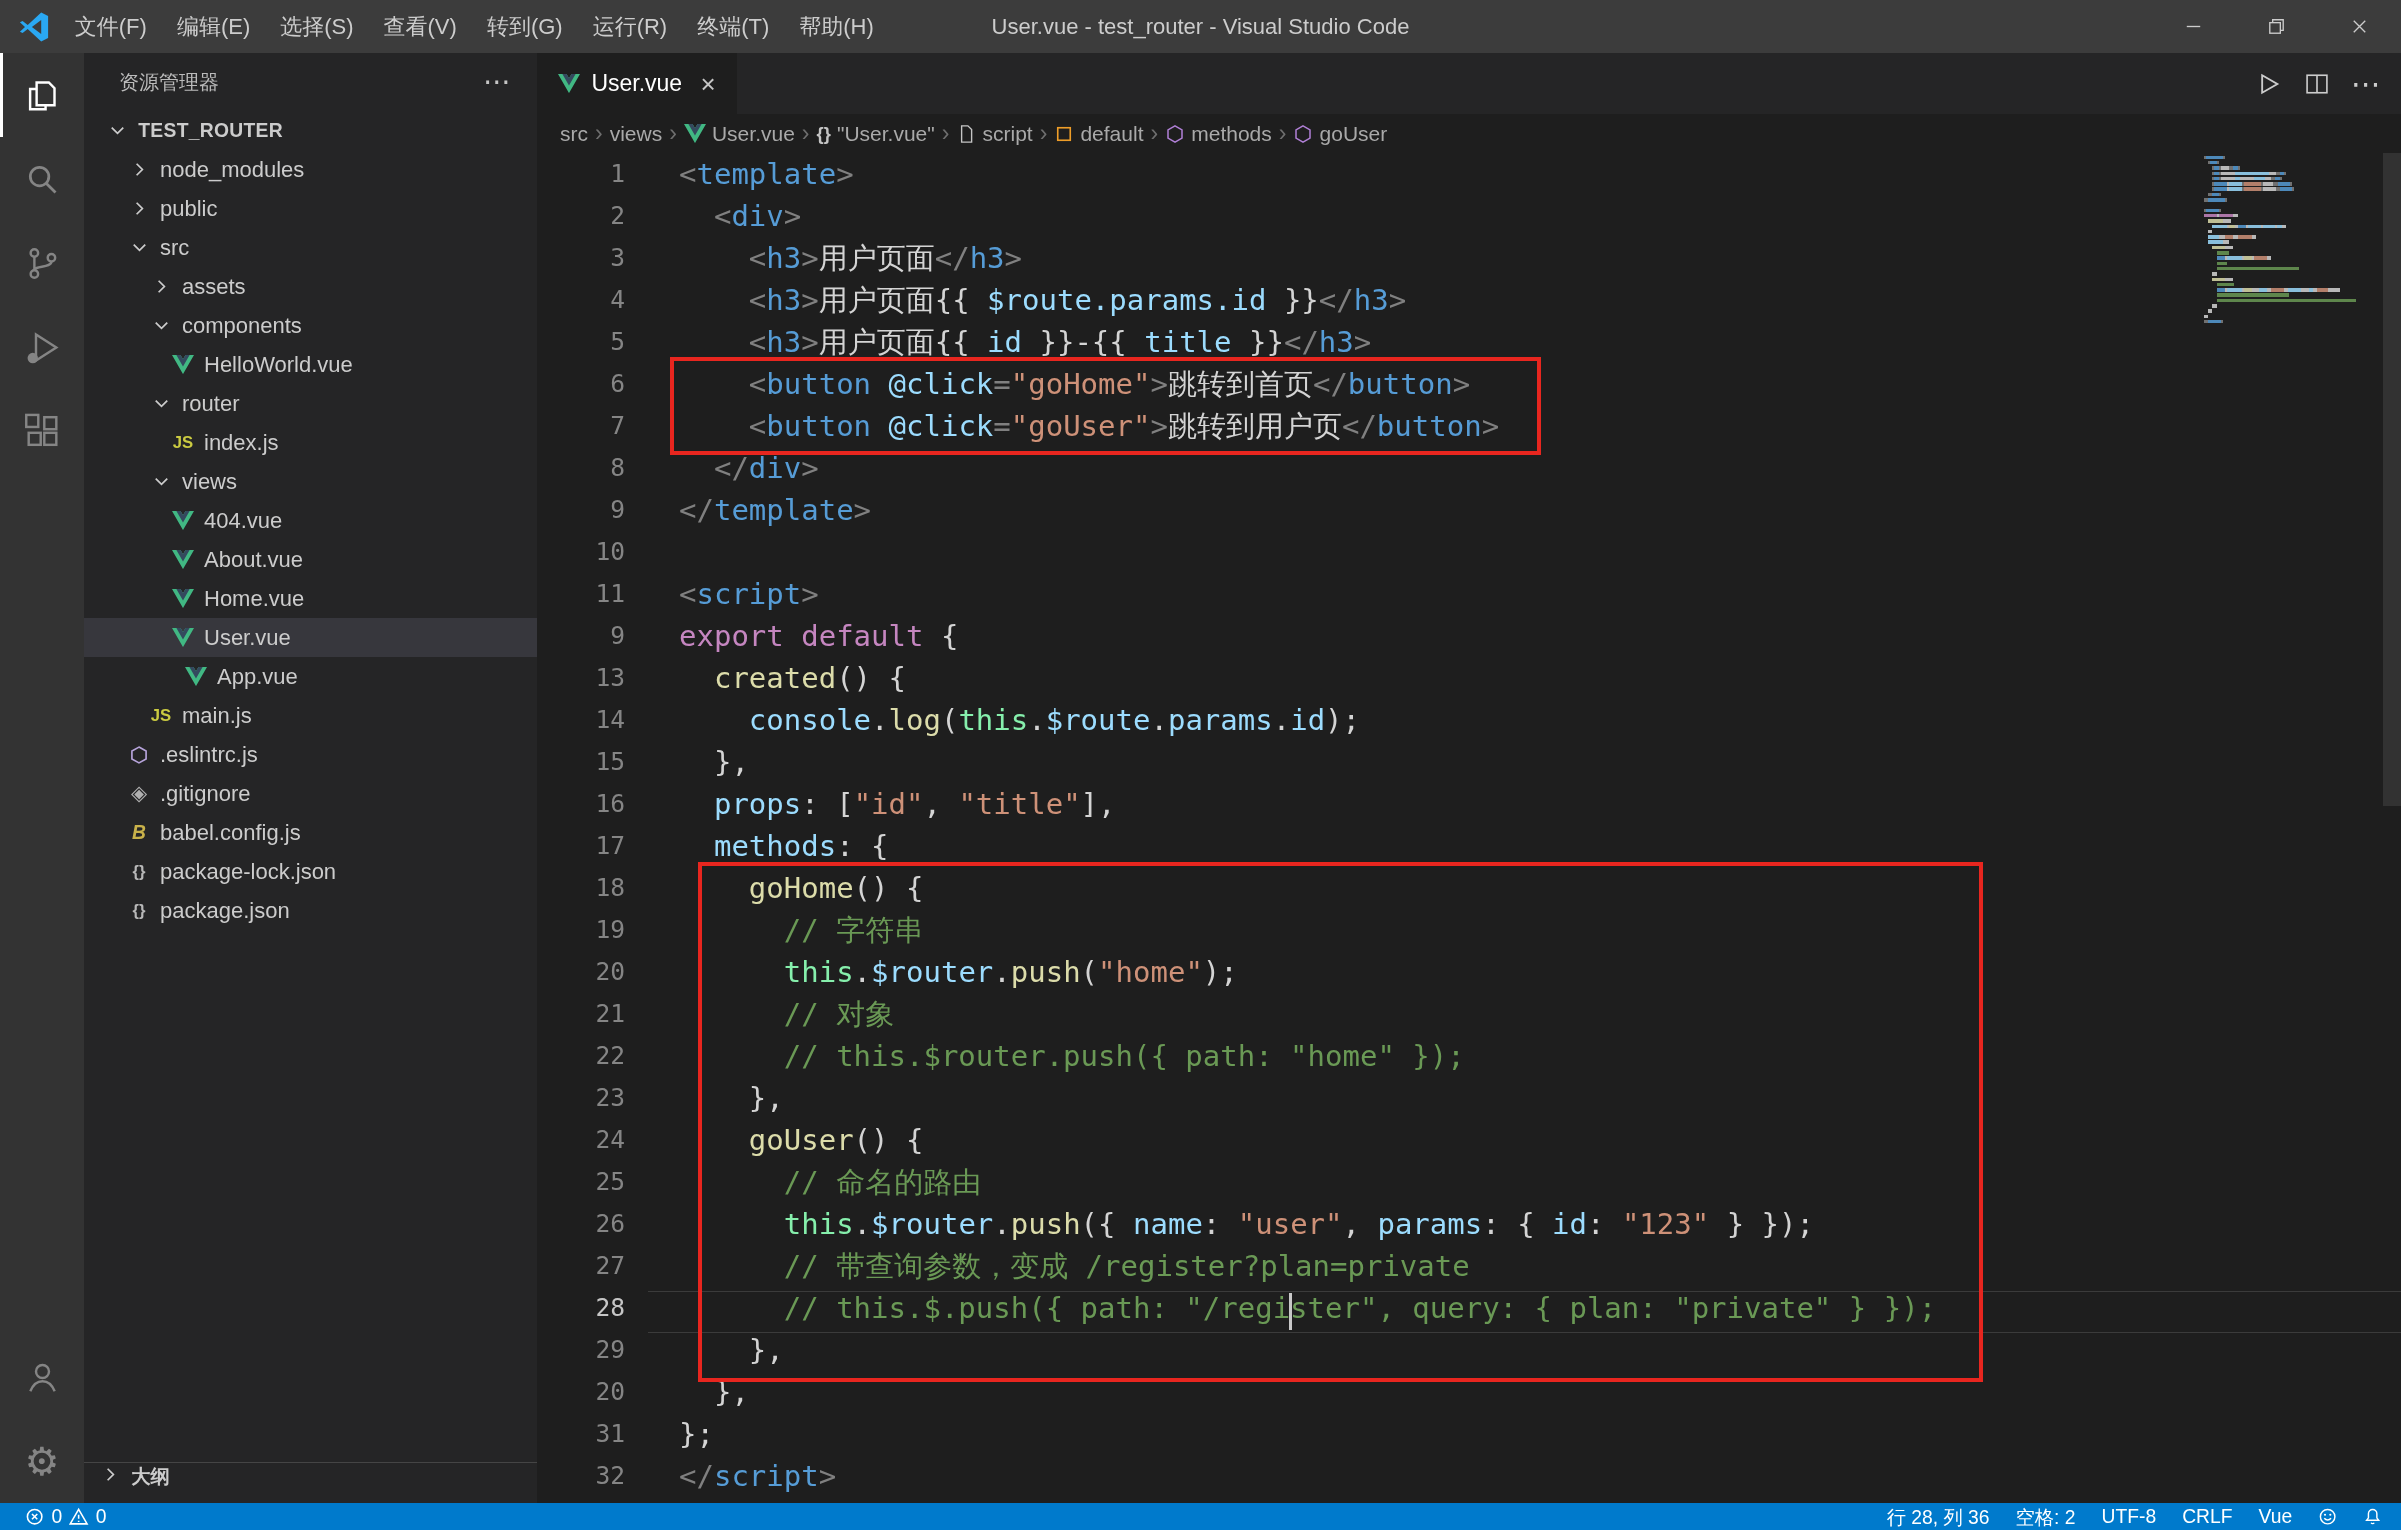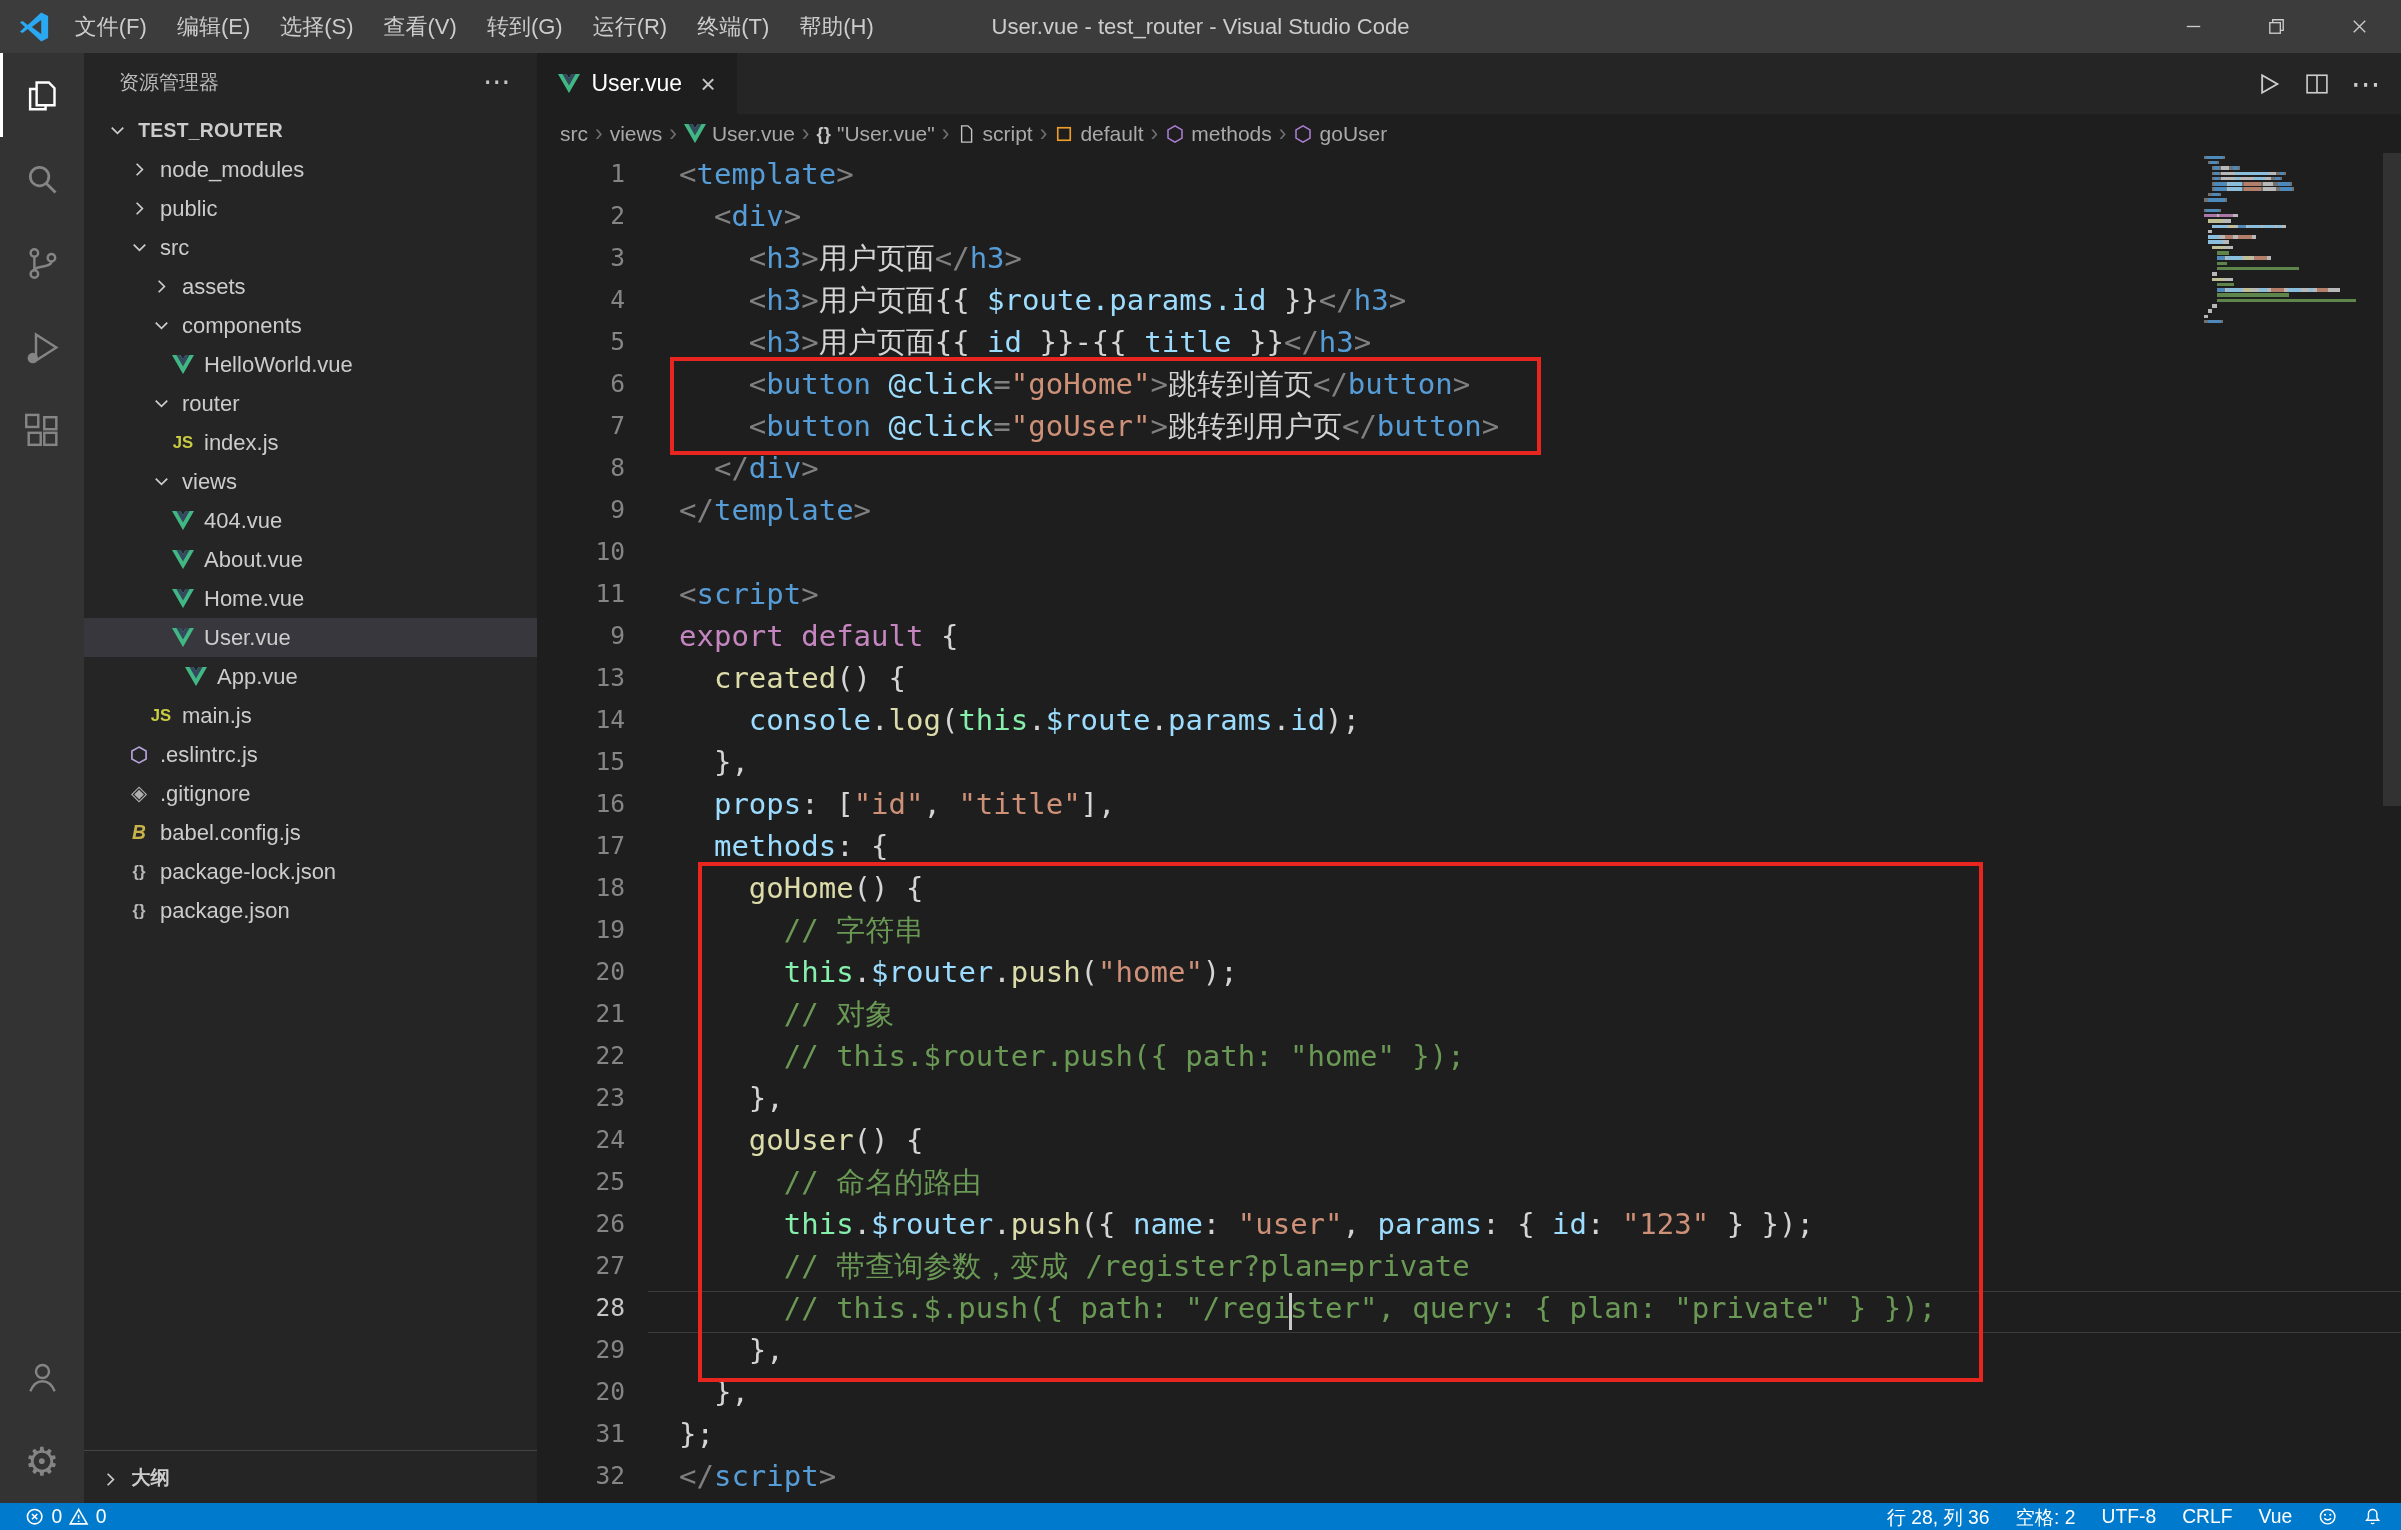--- a/index.html
+++ b/index.html
@@ -26,21 +26,21 @@
   .dots{font-size:28px;color:#c5c5c5;cursor:pointer;line-height:1;}
   .tree-row{height:39px;display:flex;align-items:center;color:#cccccc;font-size:22px;cursor:pointer;white-space:nowrap;}
   .tree-row.selected{background:#37373d;}
   .tree-row.section .tree-label{font-weight:700;font-size:19.3px;letter-spacing:0.3px;}
   .tree-glyph{width:28px;flex:none;display:inline-flex;align-items:center;justify-content:center;margin-right:7px;}
   .icon-wrap{display:inline-flex;align-items:center;justify-content:center;}
   .ic-js{color:#cbcb41;font-weight:700;font-size:16.7px;}
   .ic-git{color:#b0b0b0;font-size:21px;line-height:1;font-family:"DejaVu Sans",sans-serif;}
   .ic-babel{color:#c9b24a;font-weight:700;font-style:italic;font-size:19.3px;}
   .ic-json{color:#b8b8b8;font-weight:700;font-size:16.7px;}
-  .outline{position:absolute;bottom:12px;left:0;right:0;height:40px;display:flex;align-items:flex-end;
+  .outline{position:absolute;bottom:0;left:0;right:0;height:40px;display:flex;align-items:flex-start;
            border-top:1.8px solid rgba(128,128,128,.35);padding-left:12.3px;}
   .outline-label{font-weight:700;font-size:19.3px;color:#cccccc;}
   
   .editorzone{position:absolute;left:537px;top:53px;right:0;bottom:28px;background:#1e1e1e;}
   .tabbar{height:61px;background:#252526;display:flex;align-items:stretch;}
   .tab{display:flex;align-items:center;gap:11.4px;padding:0 21px;background:#1e1e1e;color:#ffffff;font-size:23px;cursor:pointer;}
   .tab-close{font-size:26px;color:#c5c5c5;margin-left:7px;cursor:pointer;line-height:1;}
   .editor-actions{margin-left:auto;display:flex;align-items:center;gap:7px;padding-right:14px;}
   .ea{width:42px;height:42px;display:flex;align-items:center;justify-content:center;cursor:pointer;color:#cccccc;}
   .ea.dots{font-size:30px;}

